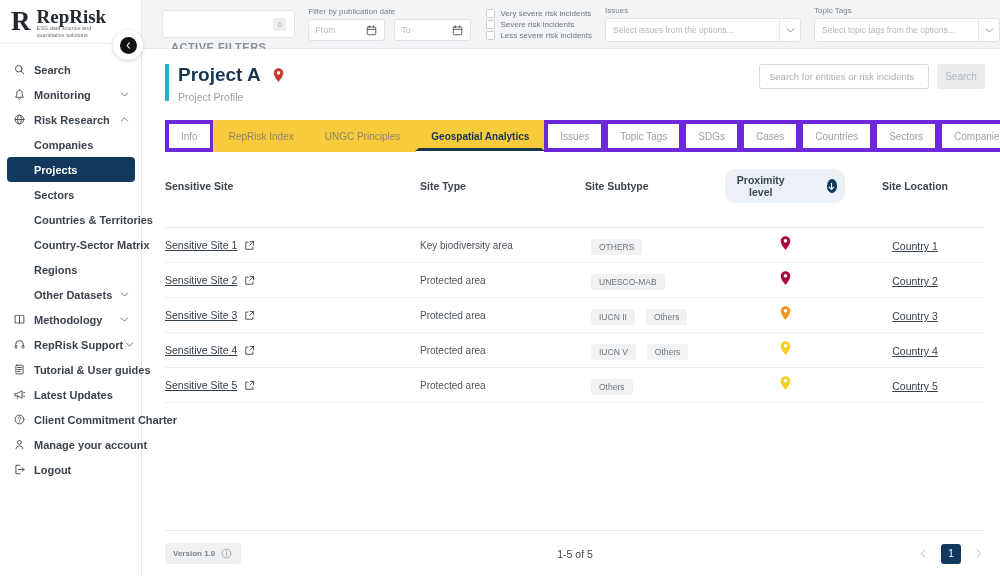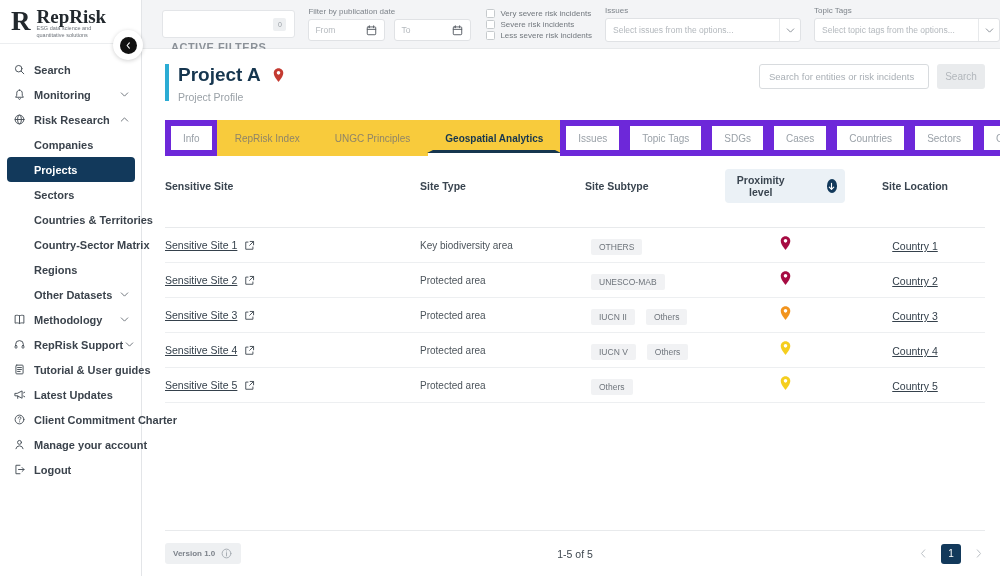--- a/index.html
+++ b/index.html
@@ -68,31 +68,31 @@
   .subtitle { font-size:10.5px; color:#9aa1a7; margin-top:5px; }
   .header-search { margin-left:auto; display:flex; align-items:flex-start; }
   .header-search input { width:170px; height:25px; border:1px solid #d8dbde; border-radius:3px;
     font-size:9.5px; padding:0 9px; color:#5b6168; outline:none; }
   .header-search input::placeholder { color:#a9afb5; }
   .search-btn { width:48px; height:25px; margin-left:8px; background:#e9ebed; border:none; border-radius:3px;
     color:#b2b7bc; font-size:10px; cursor:pointer; font-family:inherit; }
 
   .tabs { margin-top:17px; display:flex; align-items:stretch; height:28px; }
   .tab { display:flex; align-items:center; padding:12px 12px; font-size:10px; color:#9aa1a8;
-    background:#fff; border:6px solid #6d28d9; margin-left:-1px; cursor:pointer; white-space:nowrap; }
+    background:#fff; border:4px solid #6d28d9; margin-left:-1px; cursor:pointer; white-space:nowrap; }
   .tab:first-child { margin-left:0; }
   .tab.yellow { background:#F8CB3C; border-color:#F8CB3C; color:#8f8568; }
   .tab.active { font-weight:bold; color:#16364F; border-bottom:3px solid #16364F;text-align:center; }
 
   .table { margin-top:13px; }
   .tgrid { display:grid; grid-template-columns:255px 165px 140px 120px 140px; align-items:center; }
   .thead { border-bottom:1px solid #e8eaec; padding:8px 0 24px; }
   .th { font-size:10.5px; font-weight:bold; color:#3a4550; }
   .th.c { text-align:center; }
-  .sort-pill { display:inline-flex; align-items:center; background:#ebf1f6; border-radius:4px;
+  .sort-pill { display:inline-flex; align-items:center; background:#ebf1f6; border-radius:11px;
     padding:5px 8px; cursor:pointer;gap:32px; }
   .sort-circle { width:14px; height:14px; border-radius:50%; background:#12395B; color:#fff;
     display:flex; align-items:center; justify-content:center; margin-left:6px; }
   .trow { height:35px; border-bottom:1px solid #edeff1; }
   .site-link, .loc-link { font-size:10.5px; color:#35414c; text-decoration:underline; cursor:pointer; }
   .site-cell { display:flex; align-items:center; }
   .ext-icon { margin-left:6px; color:#4a525a; display:flex; cursor:pointer; }
   .type-cell { font-size:10px; color:#4c545b; }
   .chip { display:inline-block; font-size:8.5px; color:#6e747b; background:#f1f2f4; border-radius:2px;
     padding:3px 8px; margin-right:5px; white-space:nowrap;margin-left:6px; }

